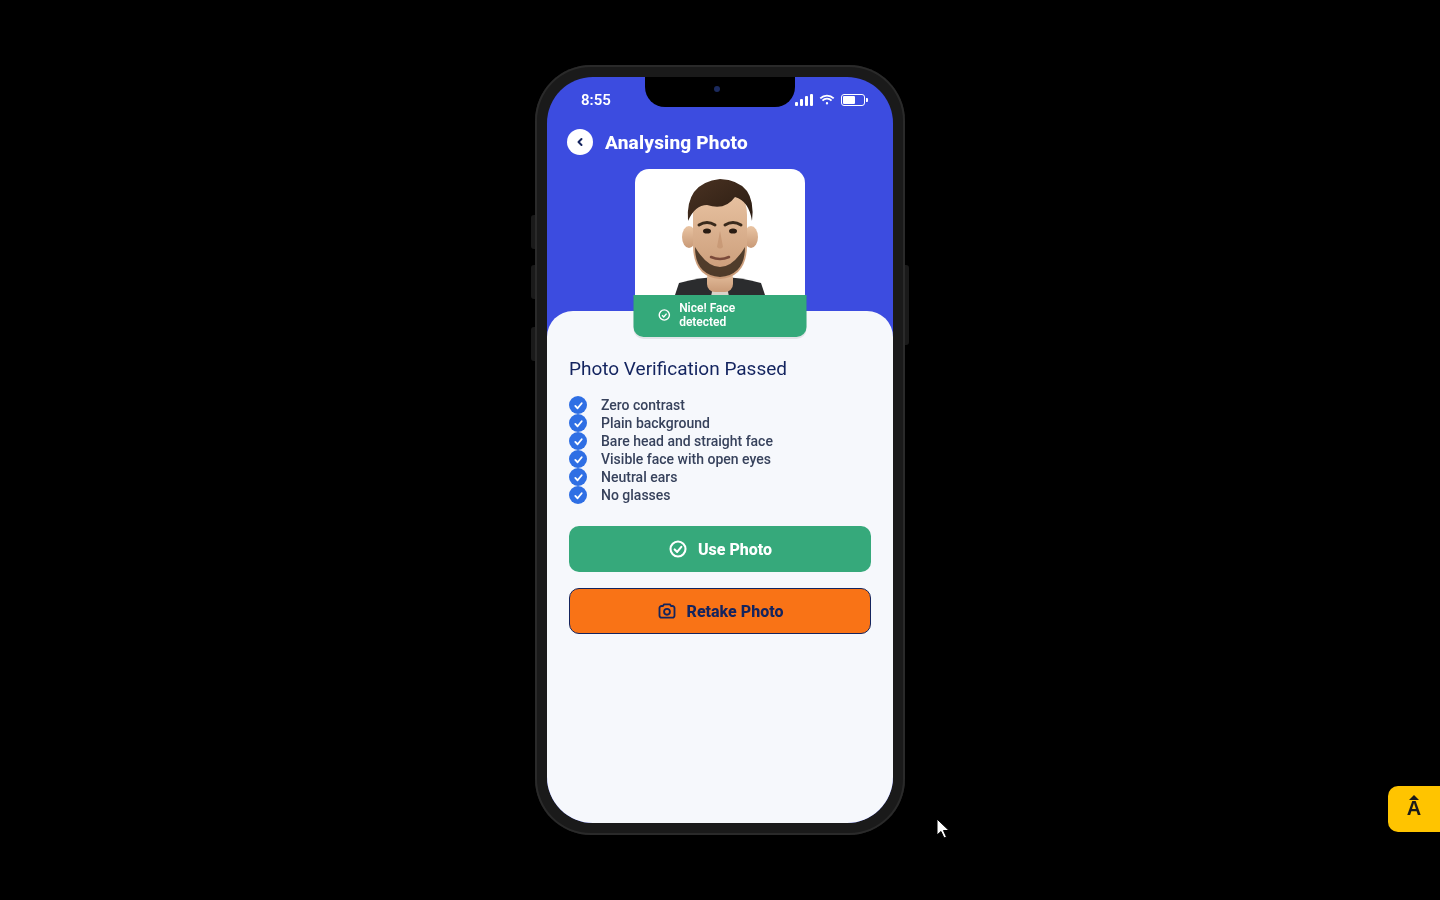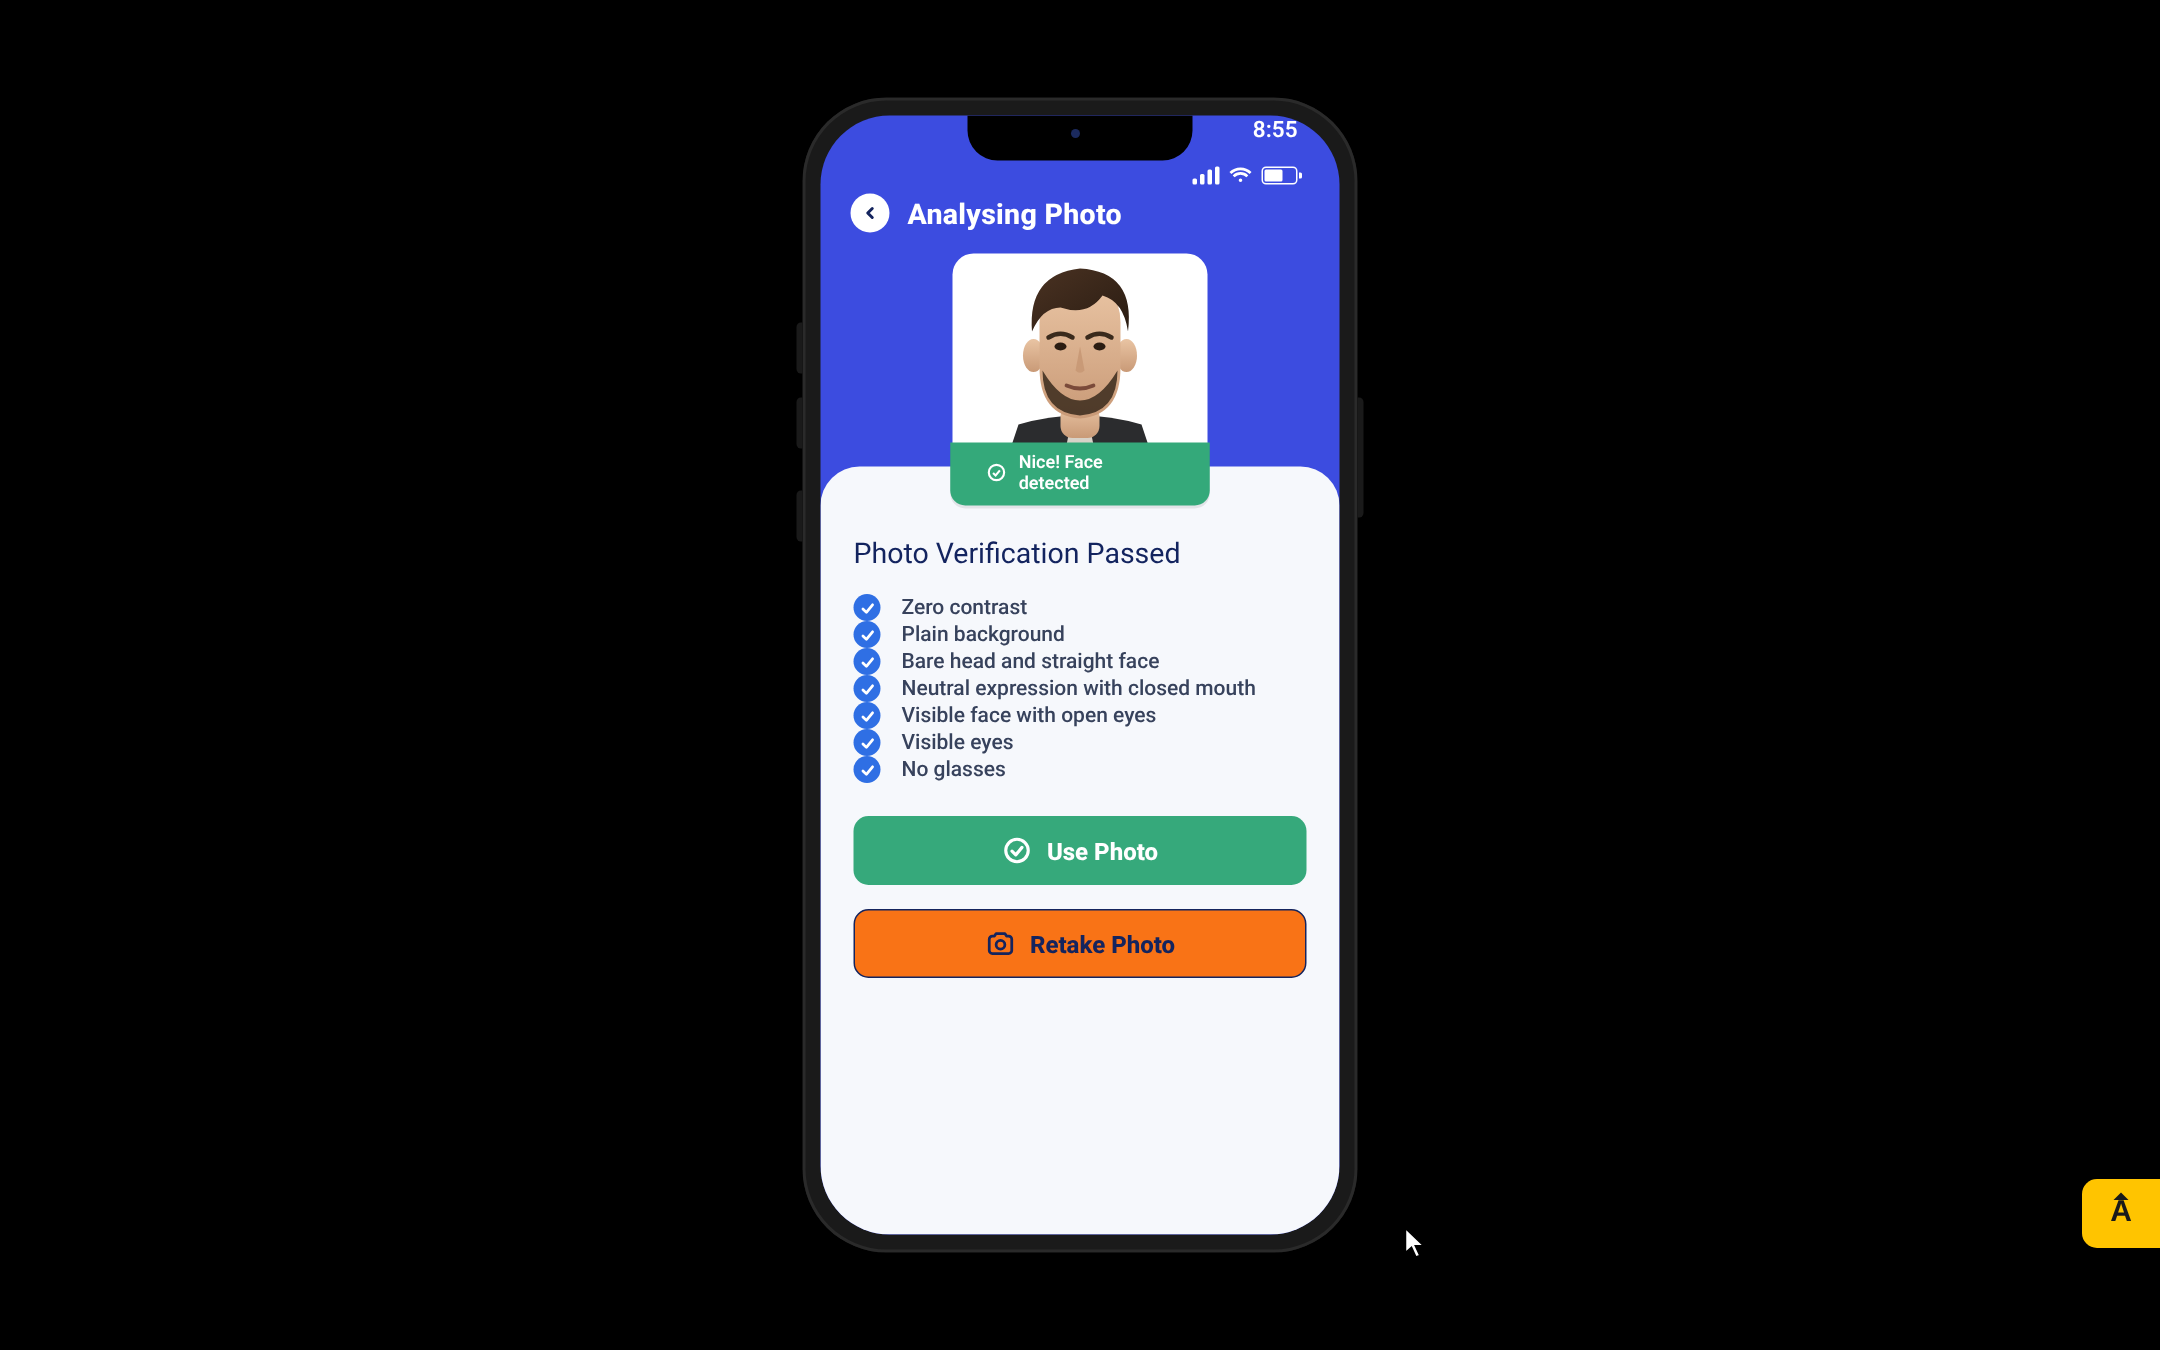--- a/index.html
+++ b/index.html
@@ -64,29 +64,28 @@
     top:9px; left:50%;
     width:6px;height:6px;border-radius:50%;
     background:#1b2a5e;
     transform:translateX(-6px);
   }
 
   
   .statusbar {
     height: 46px;
     display: flex;
-    align-items: flex-end;
+    align-items: center;
     justify-content: space-between;
     padding: 0 28px 0 34px;
     color: #fff;
     font-size: 15px;
     font-weight: 600;
     position: relative;
     z-index: 5;
-    flex-direction: column;
   }
   .status-icons { display:flex; align-items:center; gap:6px; }
   .bars { display:flex; align-items:flex-end; gap:2px; height:12px;}
   .bars span{width:3px;background:#fff;border-radius:1px;}
   .bars span:nth-child(1){height:4px;}
   .bars span:nth-child(2){height:7px;}
   .bars span:nth-child(3){height:10px;}
   .bars span:nth-child(4){height:12px;}
   .wifi{width:16px;height:12px;position:relative;}
   .wifi svg{display:block;}
@@ -307,37 +306,29 @@
               </svg>
             </span>
             <span>Bare head and straight face</span>
           </li>
         <li>
             <span class="tick">
               <svg viewBox="0 0 24 24" fill="none" stroke="#fff" stroke-width="4" stroke-linecap="round" stroke-linejoin="round">
                 <polyline points="5 13 10 18 19 7"></polyline>
               </svg>
             </span>
-            <span>Neutral expression with closed mouth</span>
-          </li>
-        <li>
-            <span class="tick">
-              <svg viewBox="0 0 24 24" fill="none" stroke="#fff" stroke-width="4" stroke-linecap="round" stroke-linejoin="round">
-                <polyline points="5 13 10 18 19 7"></polyline>
-              </svg>
-            </span>
             <span>Visible face with open eyes</span>
           </li>
         <li>
             <span class="tick">
               <svg viewBox="0 0 24 24" fill="none" stroke="#fff" stroke-width="4" stroke-linecap="round" stroke-linejoin="round">
                 <polyline points="5 13 10 18 19 7"></polyline>
               </svg>
             </span>
-            <span>Visible eyes</span>
+            <span>Neutral ears</span>
           </li>
         <li>
             <span class="tick">
               <svg viewBox="0 0 24 24" fill="none" stroke="#fff" stroke-width="4" stroke-linecap="round" stroke-linejoin="round">
                 <polyline points="5 13 10 18 19 7"></polyline>
               </svg>
             </span>
             <span>No glasses</span>
           </li>
       </ul>

